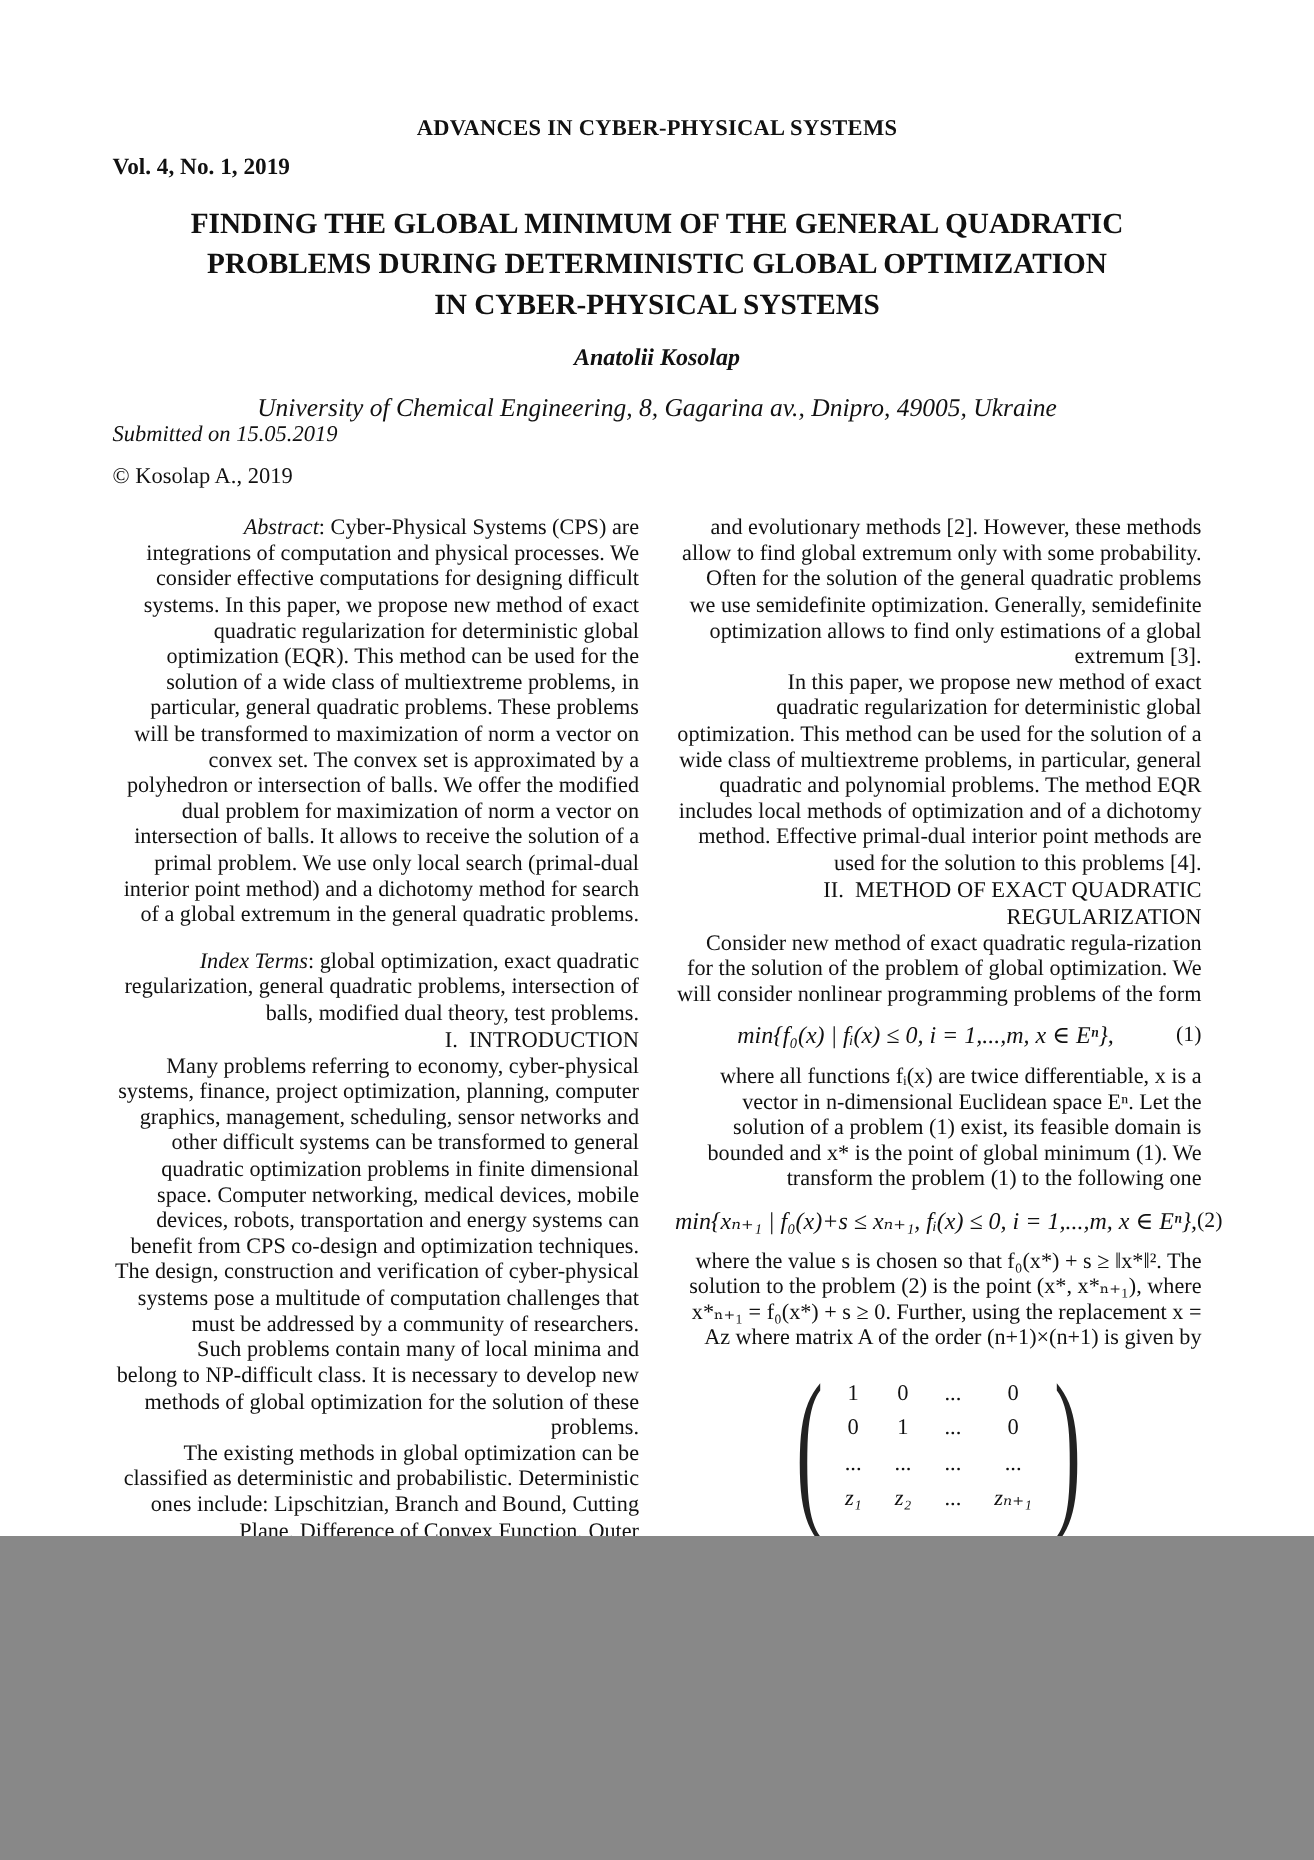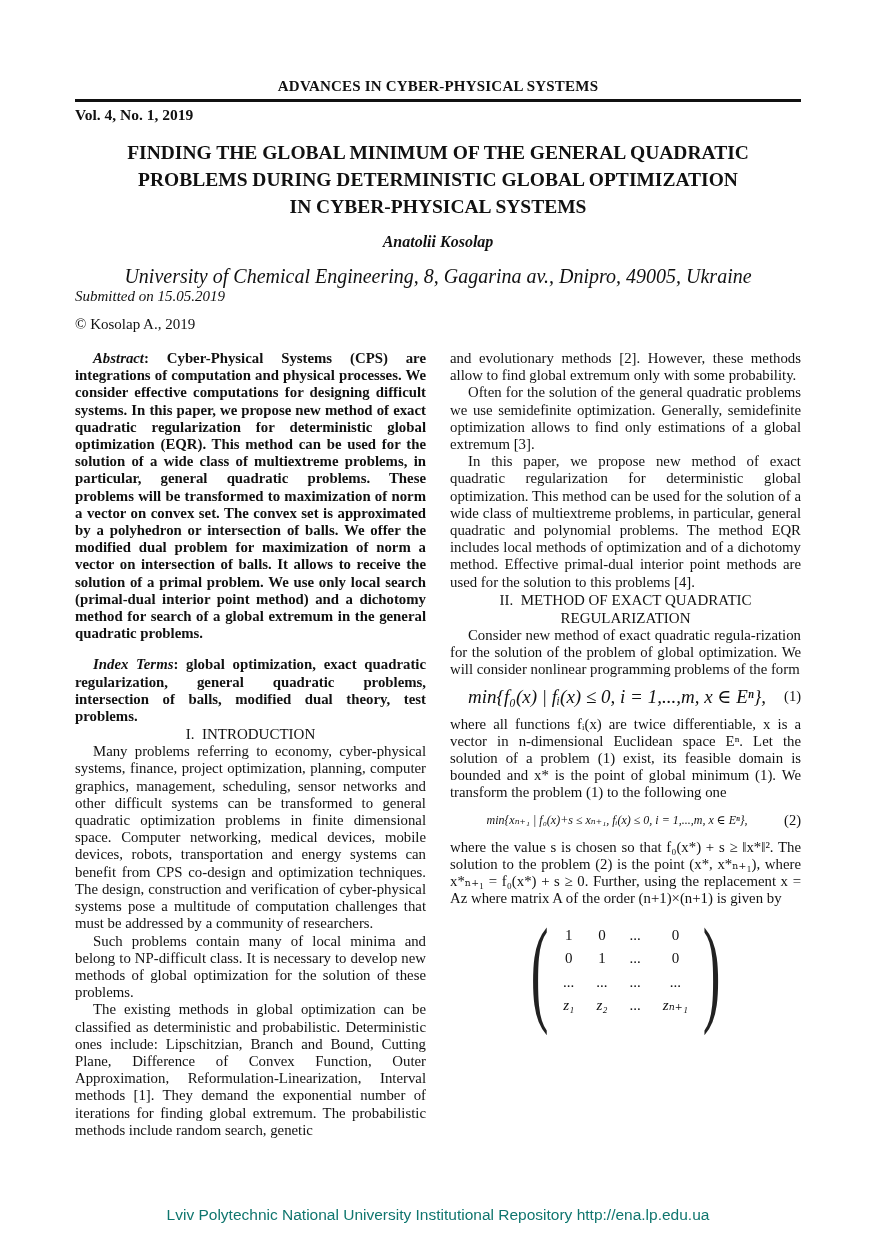--- a/index.html
+++ b/index.html
@@ -1,18 +1,18 @@
 <!DOCTYPE html>
 <html><head>
 <meta charset="utf-8">
 <style>
   html,body{margin:0;padding:0;background:#888;}
   .page{
     position:relative;
-    width:876px;height:1240px;
+    width:876px;height:1024px;
     background:#ffffff;
     box-sizing:border-box;
     padding:78px 75px 0 75px;
     font-family:"Liberation Serif", "DejaVu Serif", serif;
     color:#111;
     overflow:hidden;
     display:flex;flex-direction:column;
   }
   .journal-header{
     text-align:center;font-weight:bold;font-size:15px;letter-spacing:.2px;
@@ -20,46 +20,46 @@
   .rule{height:3px;background:#111;margin-top:4px;}
   .vol-line{font-weight:bold;font-size:15.5px;margin-top:4px;}
   .title{
     text-align:center;font-weight:bold;font-size:19.5px;line-height:27px;
     margin-top:15px;
   }
   .author{
     text-align:center;font-weight:bold;font-style:italic;font-size:16px;margin-top:13px;
   }
   .affil{
-    text-align:center;font-style:italic;font-size:20px;margin-top:14px;
+    text-align:center;font-style:italic;font-size:17px;margin-top:14px;
   }
   .email{
     text-align:center;font-size:15px;margin-top:3px;
   }
   .email .addr{font-style:italic;}
   .submitted{font-style:italic;font-size:15px;}
   .copyright{font-size:15px;margin-top:11px;}
   .columns{
     display:flex;gap:24px;margin-top:17px;flex:1;
   }
   .col{flex:1;min-width:0;font-size:14.8px;line-height:17.2px;text-align:justify;}
-  .col p{margin:0;}
+  .col p{margin:0;text-align:right;}
   .indent{text-indent:18px;}
-  .abs{font-weight:bold;text-indent:18px;}
+  .abs{font-weight:normal;text-indent:18px;}
   .lbl{font-style:italic;}
   .gap14{height:14px;}
   .heading{
     text-align:center;font-size:15px;margin:12px 0 10px 0;text-indent:0;
     line-height:18px;
   }
   .eqrow{
     display:flex;align-items:center;margin:10px 0;white-space:nowrap;
   }
-  .eqbody{flex:1;text-align:center;font-style:italic;font-size:19px;}
-  .eqbody.small{font-size:12px;text-align:center;}
+  .eqbody{flex:1;text-align:center;font-style:italic;font-size:16px;}
+  .eqbody.small{font-size:16px;text-align:center;}
   .eqnum{text-align:right;font-size:14.5px;font-style:normal;}
   .matrix-wrap{display:flex;justify-content:center;margin-top:8px;}
   .matrix{display:flex;align-items:center;}
   .paren{
     font-size:118px;line-height:110px;font-weight:200;
     font-family:"Liberation Serif", serif;color:#222;
     display:inline-block;transform:scaleX(.45);
   }
   .cells{
     display:grid;grid-template-columns:repeat(4,auto);

